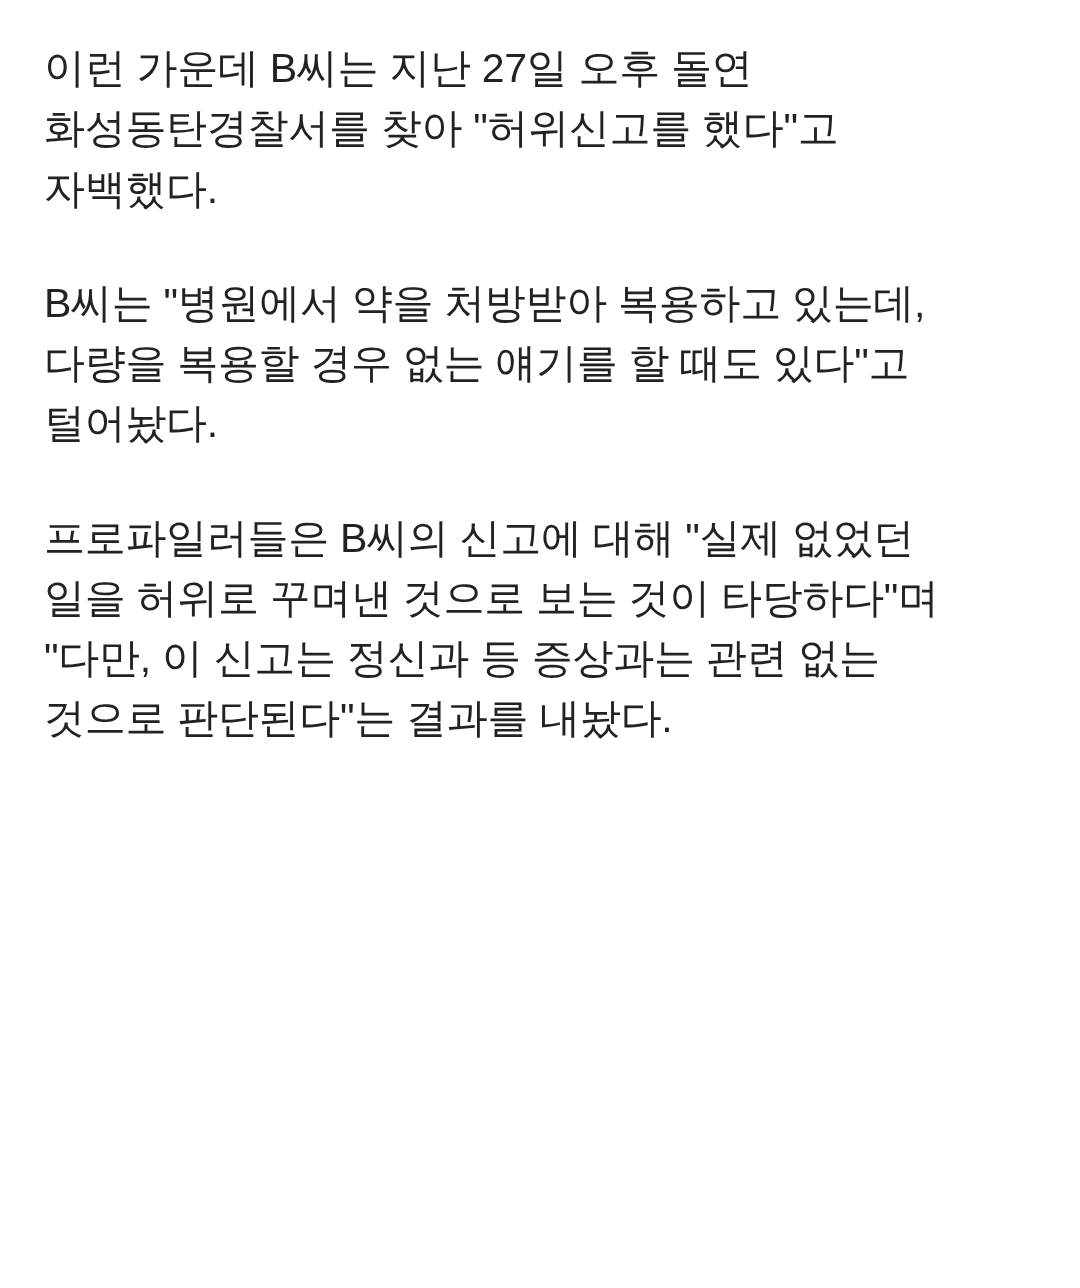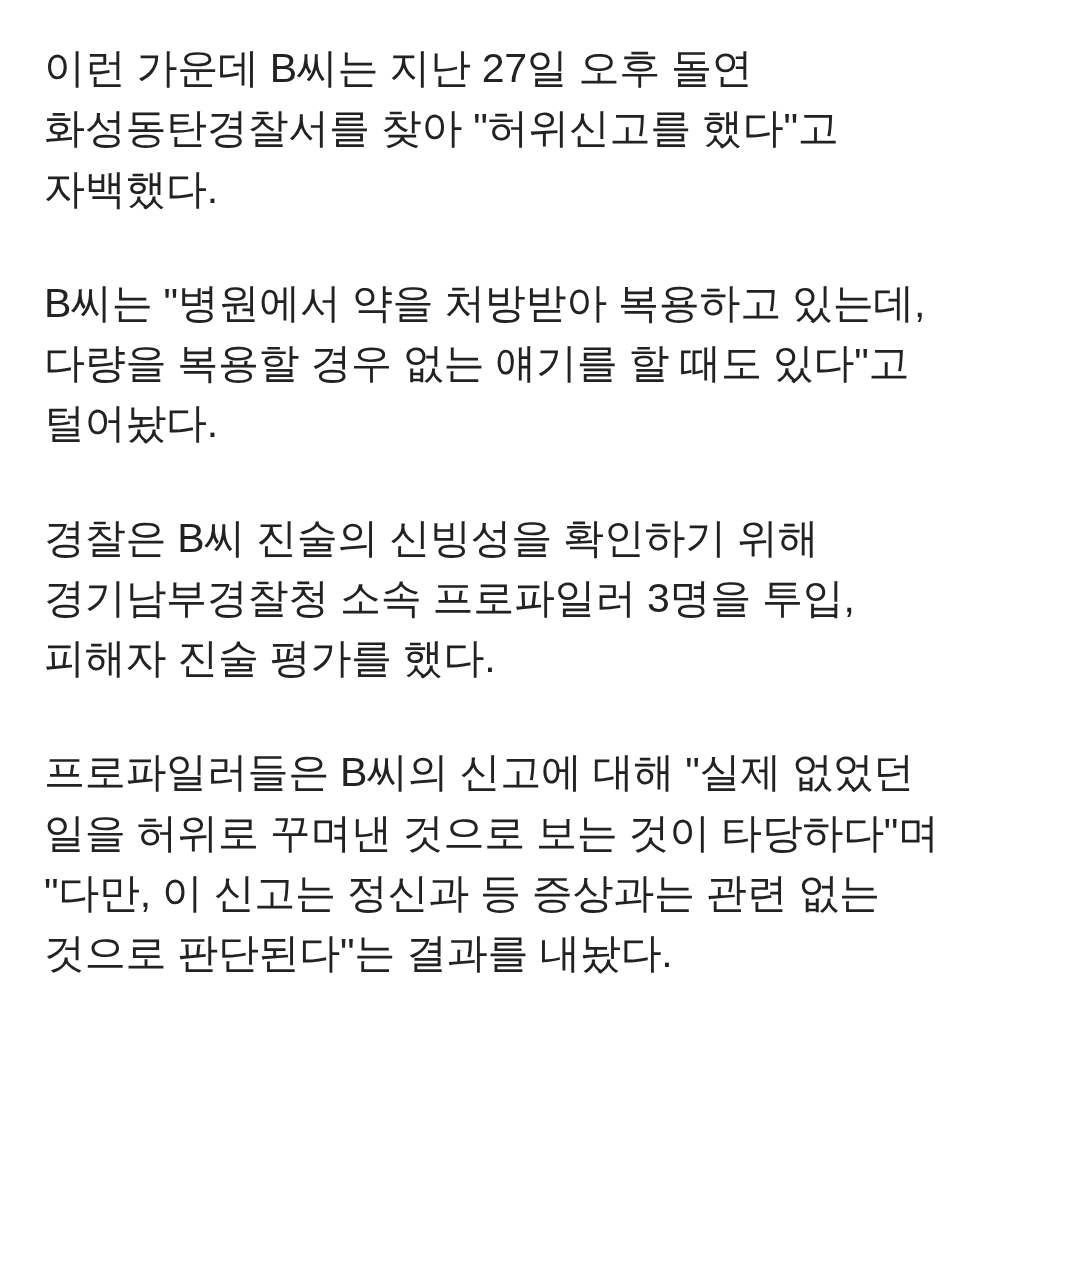--- a/index.html
+++ b/index.html
@@ -31,15 +31,14 @@
   .para:last-child {
     margin-bottom: 0;
   }
 </style>
 </head>
 <body>
 
 <div class="article">
   <p class="para">이런 가운데 B씨는 지난 27일 오후 돌연 화성동탄경찰서를 찾아 "허위신고를 했다"고 자백했다.</p>
   <p class="para">B씨는 "병원에서 약을 처방받아 복용하고 있는데, 다량을 복용할 경우 없는 얘기를 할 때도 있다"고 털어놨다.</p>
-  <p class="para">경찰은 B씨 진술의 신빙성을 확인하기 위해 경기남부경찰청 소속 프로파일러 3명을 투입, 피해자 진술 평가를 했다.</p>
   <p class="para">프로파일러들은 B씨의 신고에 대해 "실제 없었던 일을 허위로 꾸며낸 것으로 보는 것이 타당하다"며 "다만, 이 신고는 정신과 등 증상과는 관련 없는 것으로 판단된다"는 결과를 내놨다.</p>
 </div>
 
 </body></html>

